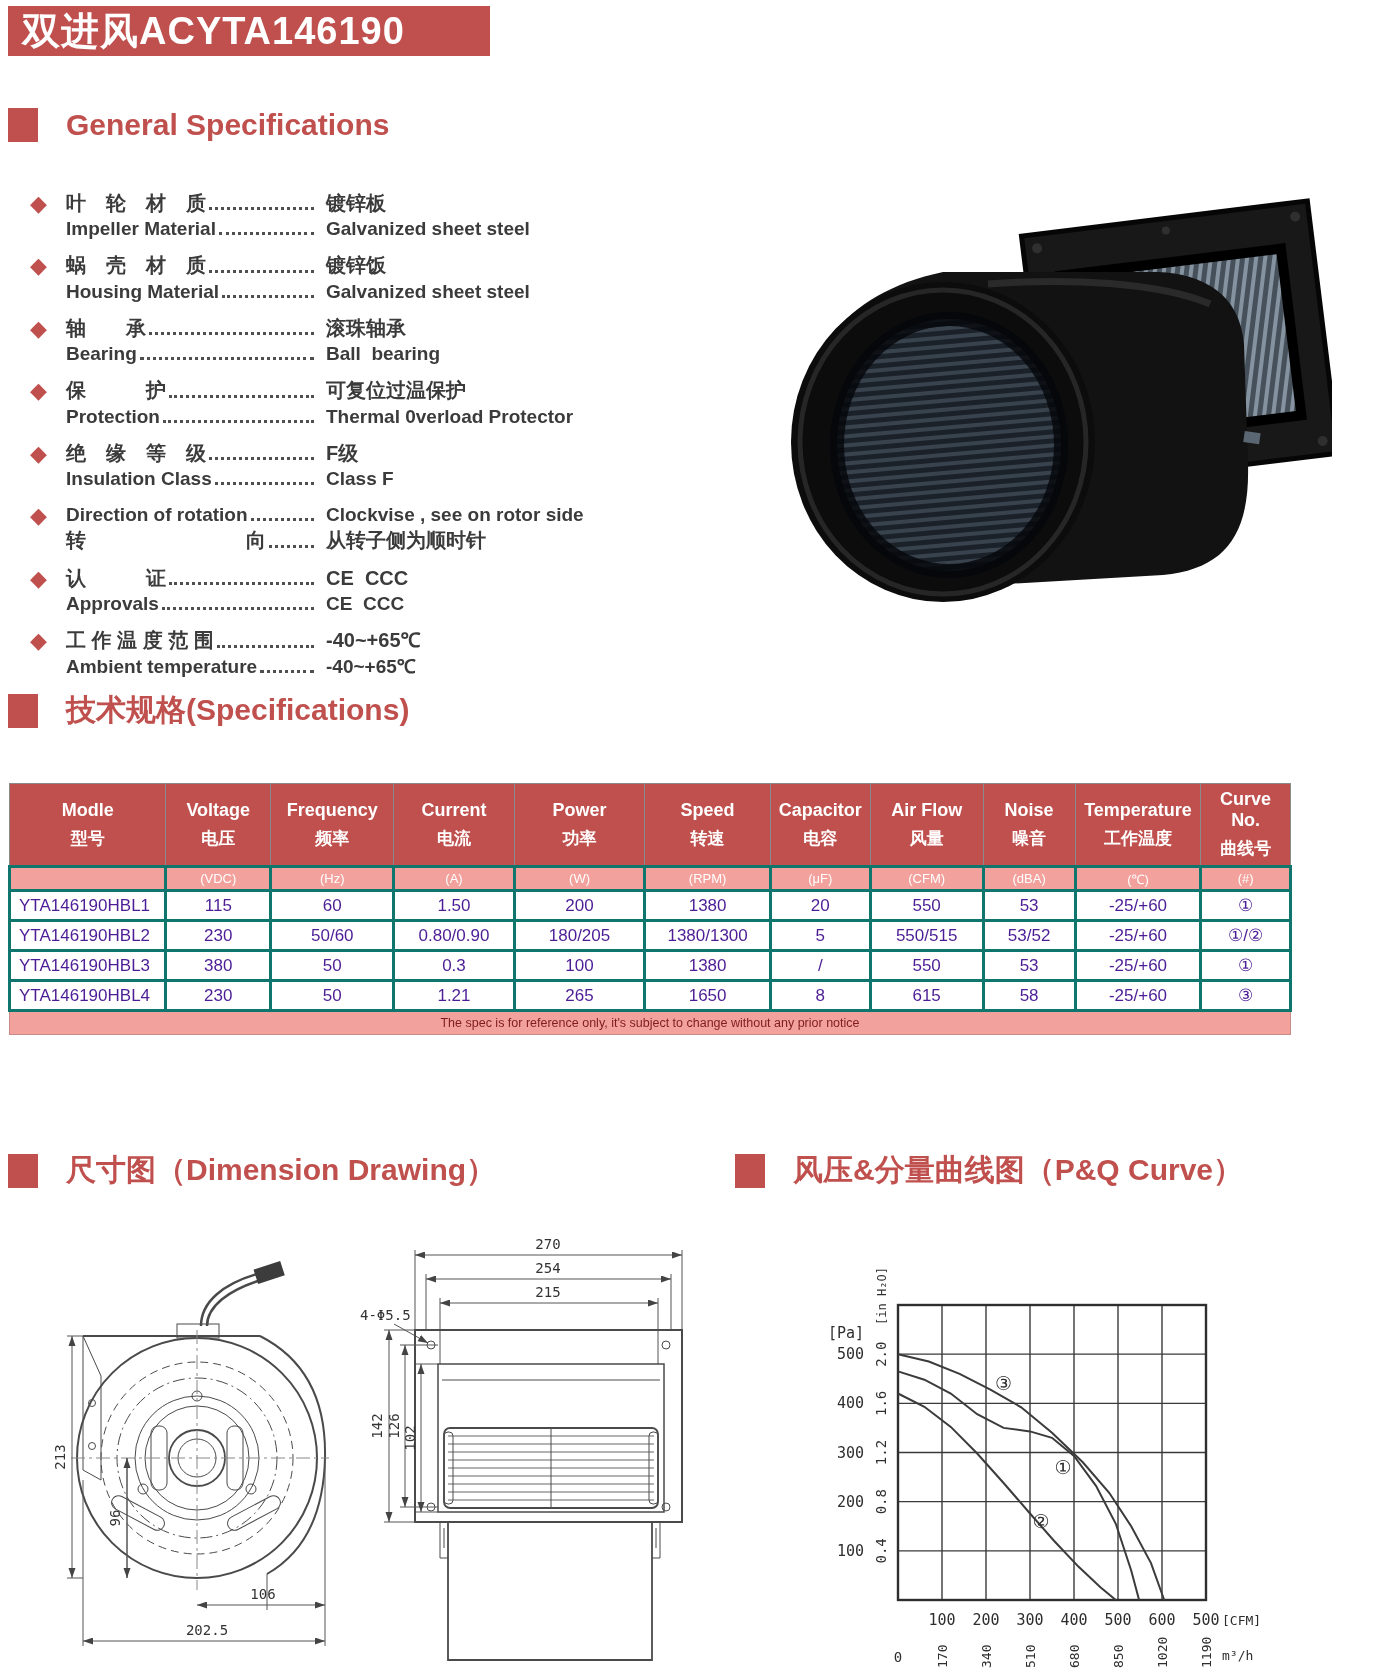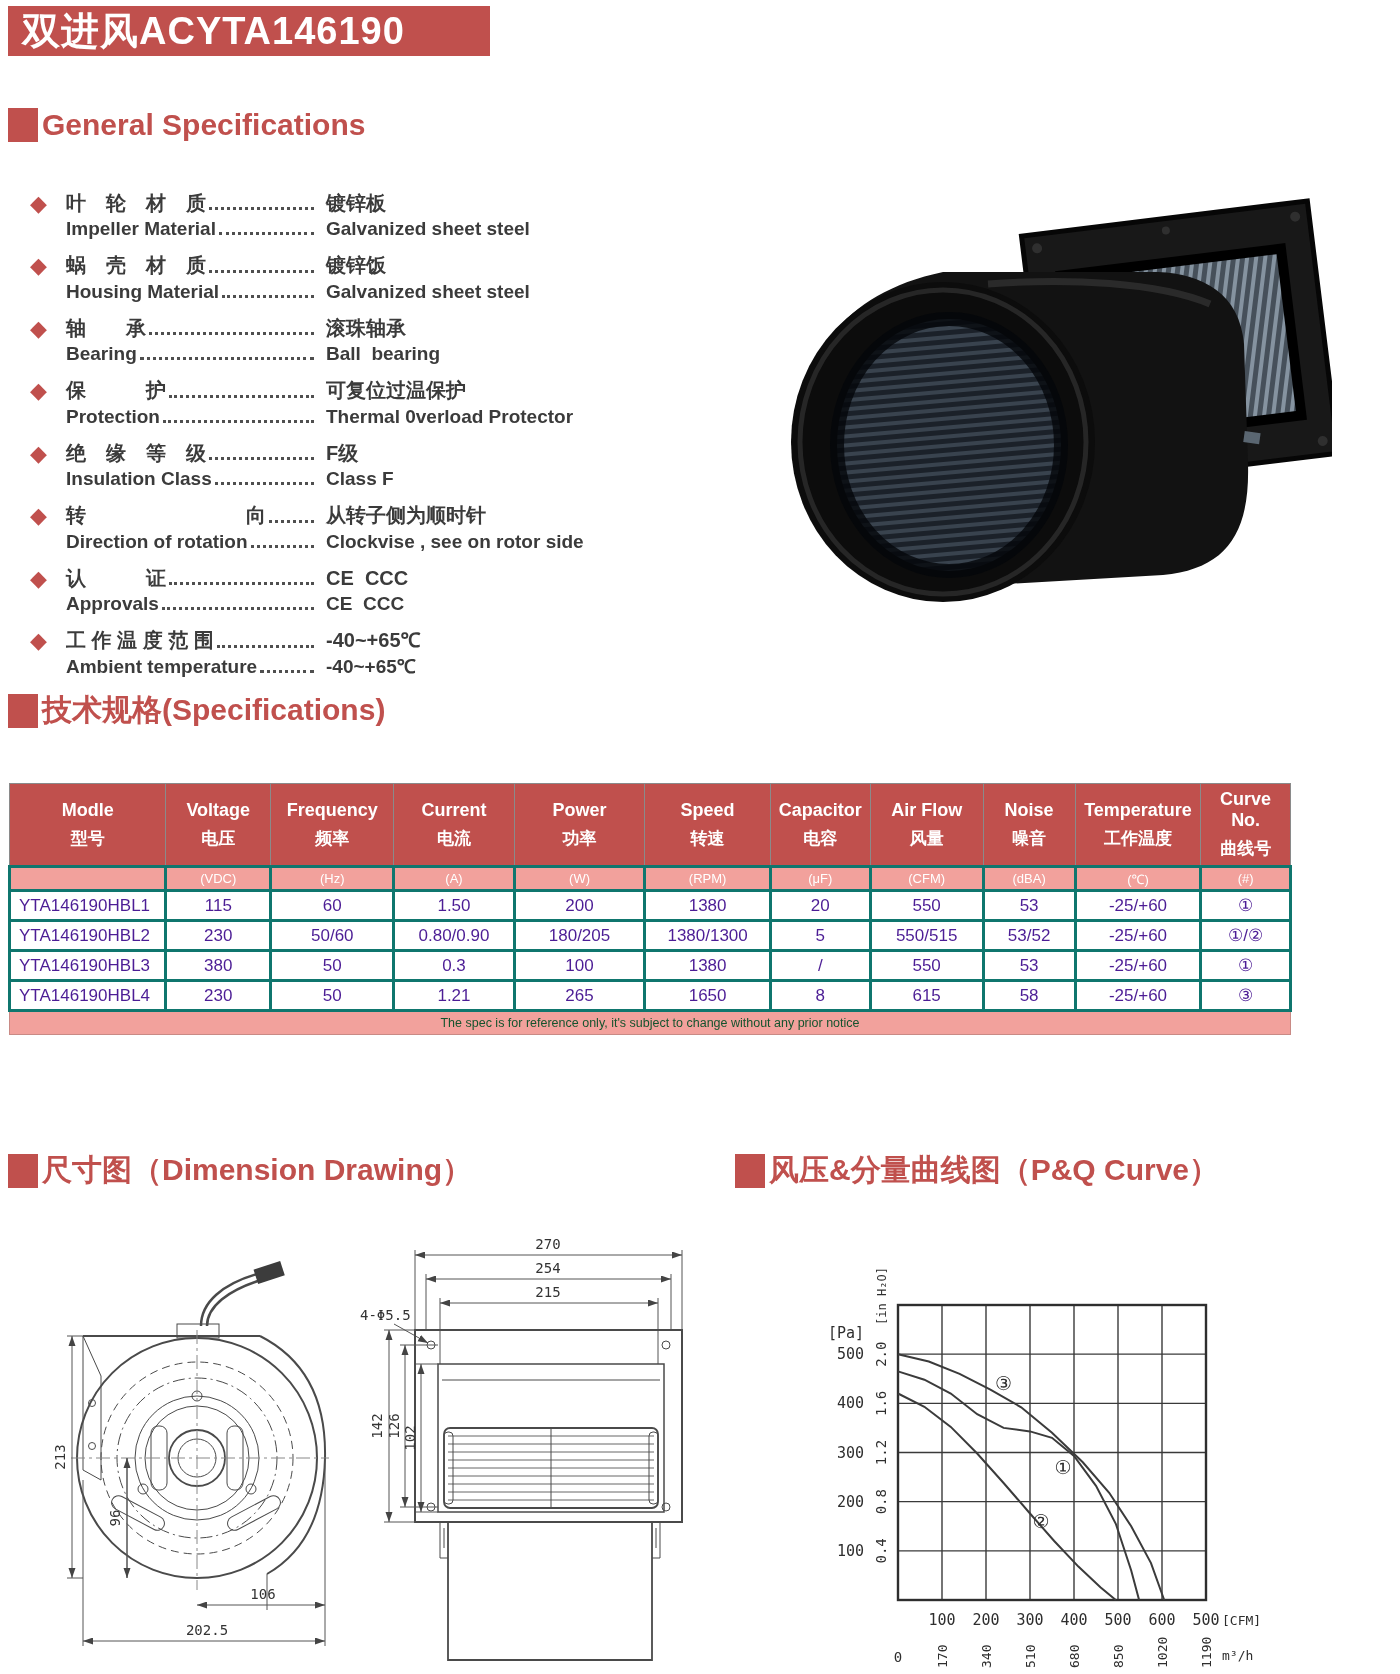--- a/index.html
+++ b/index.html
@@ -6,21 +6,21 @@
   *{margin:0;padding:0;box-sizing:border-box;}
   html,body{background:#fff;}
   #page{position:relative;width:1400px;height:1674px;background:#fff;overflow:hidden;
         font-family:"Liberation Sans",sans-serif;color:var(--ink);}
 
   
   #title-bar{position:absolute;left:8px;top:6px;width:482px;height:50px;background:var(--accent);
              color:#fff;font-size:38px;font-weight:bold;line-height:50px;padding-left:14px;letter-spacing:1px;}
 
   
-  .sec-head{position:absolute;display:flex;align-items:center;gap:4px;}
+  .sec-head{position:absolute;display:flex;align-items:center;gap:28px;}
   .sec-head .sq{width:30px;height:34px;background:var(--accent);flex:0 0 auto;}
   .sec-head .txt{color:var(--accent);font-size:30px;font-weight:bold;white-space:nowrap;}
 
   
   #spec-list{position:absolute;left:30px;top:190px;width:640px;}
   .spec-item{display:flex;margin-bottom:11px;}
   .spec-item .diamond{color:var(--accent);font-size:22px;width:36px;padding-top:1px;flex:0 0 auto;}
   .spec-item .rows{flex:1;}
   .spec-row{display:flex;align-items:flex-end;line-height:1.32;}
   .spec-row .left{display:flex;width:254px;flex:0 0 auto;}
@@ -36,21 +36,21 @@
   
   #spec-table-wrap{position:absolute;left:8px;top:783px;width:1284px;}
   #spec-table{width:100%;border-collapse:collapse;table-layout:fixed;border:1px solid #6b6b6b;}
   #spec-table th{background:var(--accent);color:#fff;border:1px solid #8a8a8a;padding:5px 2px;}
   #spec-table th .en{font-size:18px;font-weight:bold;}
   #spec-table th .cn{font-size:17px;font-weight:bold;margin-top:6px;}
   #spec-table td{border:3px solid #0f766e;text-align:center;}
   #spec-table tr.units td{background:var(--pink);color:#fff;font-size:13px;height:24px;}
   #spec-table tr.data td{font-size:17px;color:#4c1d95;height:30px;background:#fff;}
   #spec-table tr.data td:first-child{text-align:left;padding-left:8px;}
-  #spec-table tr.note td{background:var(--pink);color:#14532d;font-size:12.5px;height:24px;border:1px solid #c98a85;}
+  #spec-table tr.note td{background:var(--pink);color:#7f1d1d;font-size:12.5px;height:24px;border:1px solid #c98a85;}
 
   
   #dim-area{position:absolute;left:25px;top:1218px;}
   #pq-area{position:absolute;left:738px;top:1210px;}
   svg text{font-family:"DejaVu Sans Mono",monospace;}
   .cad{stroke:#4a4a4a;fill:none;}
   .dim{stroke:#555;stroke-width:1;fill:none;}
   .dimtxt{font-size:14px;fill:#333;}
 </style>
 </head>
@@ -157,33 +157,33 @@
               <span class="lbl">Insulation Class</span>
               <span class="leader"></span>
             </span>
             <span class="val">Class F</span>
           </div>
         </div>
       </div>
       <div class="spec-item">
         <span class="diamond">◆</span>
         <div class="rows">
+          <div class="spec-row en">
+            <span class="left">
+              <span class="lbl">Direction of rotation</span>
+              <span class="leader"></span>
+            </span>
+            <span class="val">Clockvise , see on rotor side</span>
+          </div>
           <div class="spec-row cn">
             <span class="left">
               <span class="lbl">转　　　　　　　　向</span>
               <span class="leader"></span>
             </span>
             <span class="val">从转子侧为顺时针</span>
-          </div>
-          <div class="spec-row en">
-            <span class="left">
-              <span class="lbl">Direction of rotation</span>
-              <span class="leader"></span>
-            </span>
-            <span class="val">Clockvise , see on rotor side</span>
           </div>
         </div>
       </div>
       <div class="spec-item">
         <span class="diamond">◆</span>
         <div class="rows">
           <div class="spec-row cn">
             <span class="left">
               <span class="lbl">认　　　证</span>
               <span class="leader"></span>

